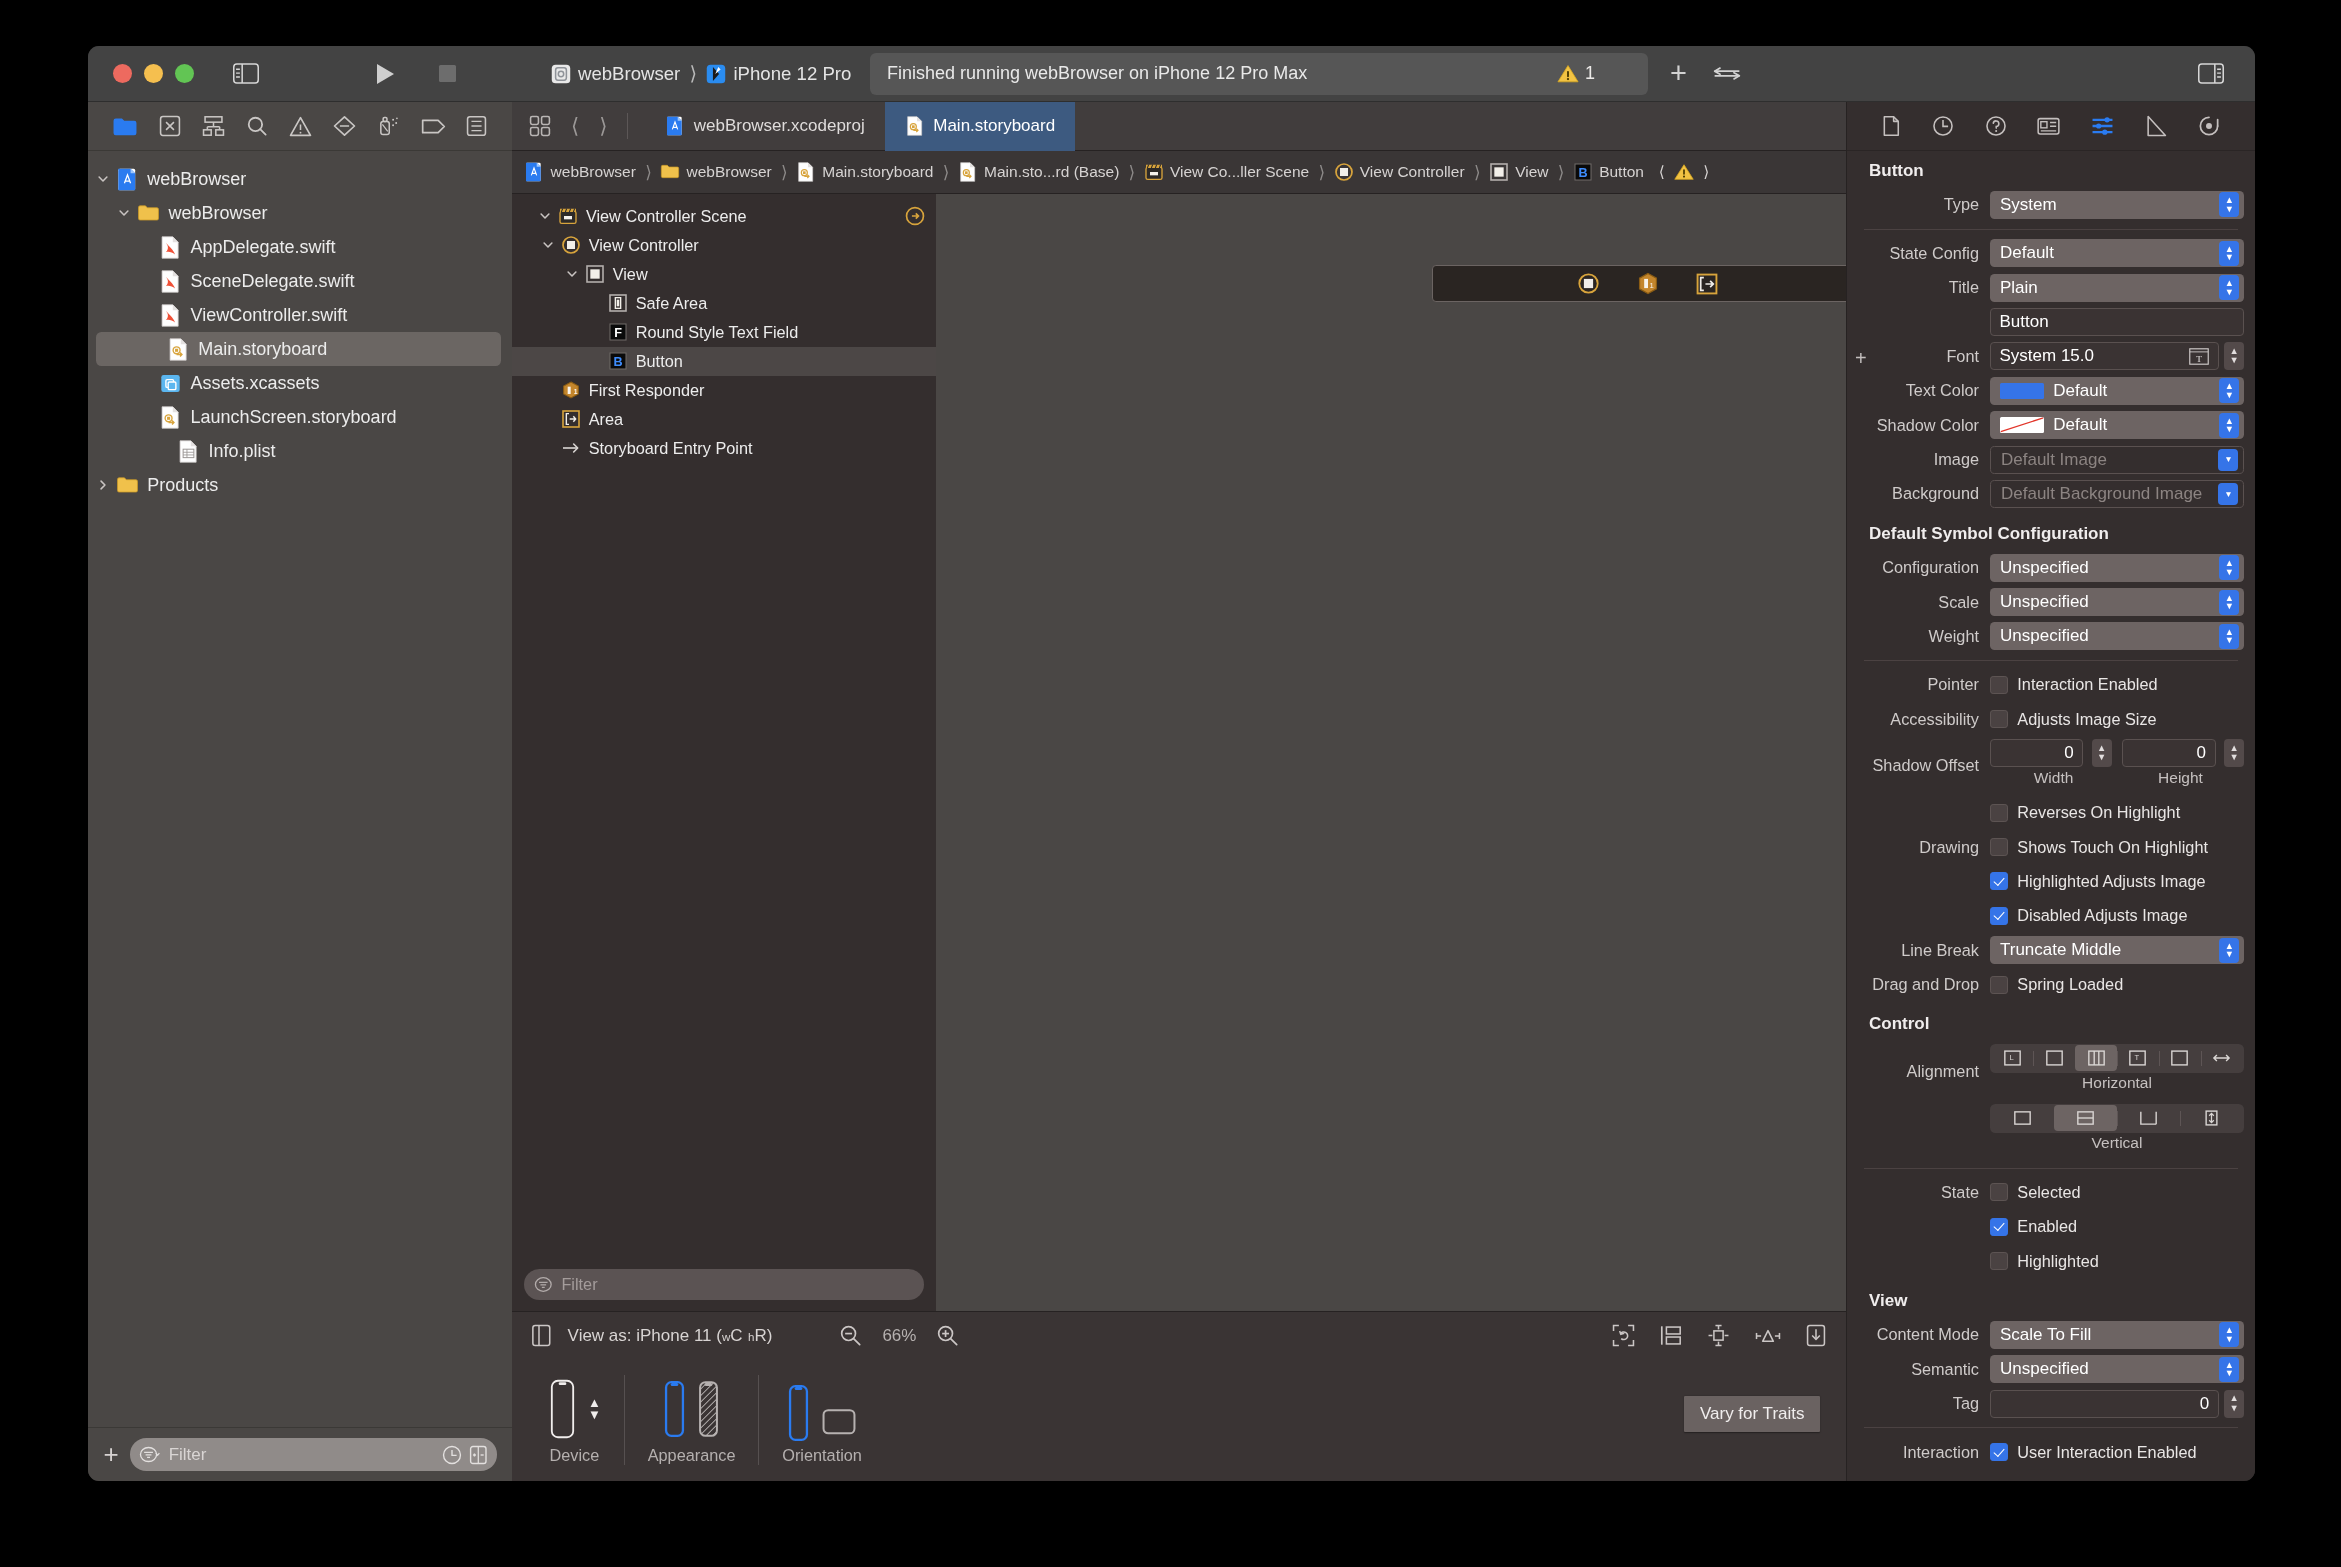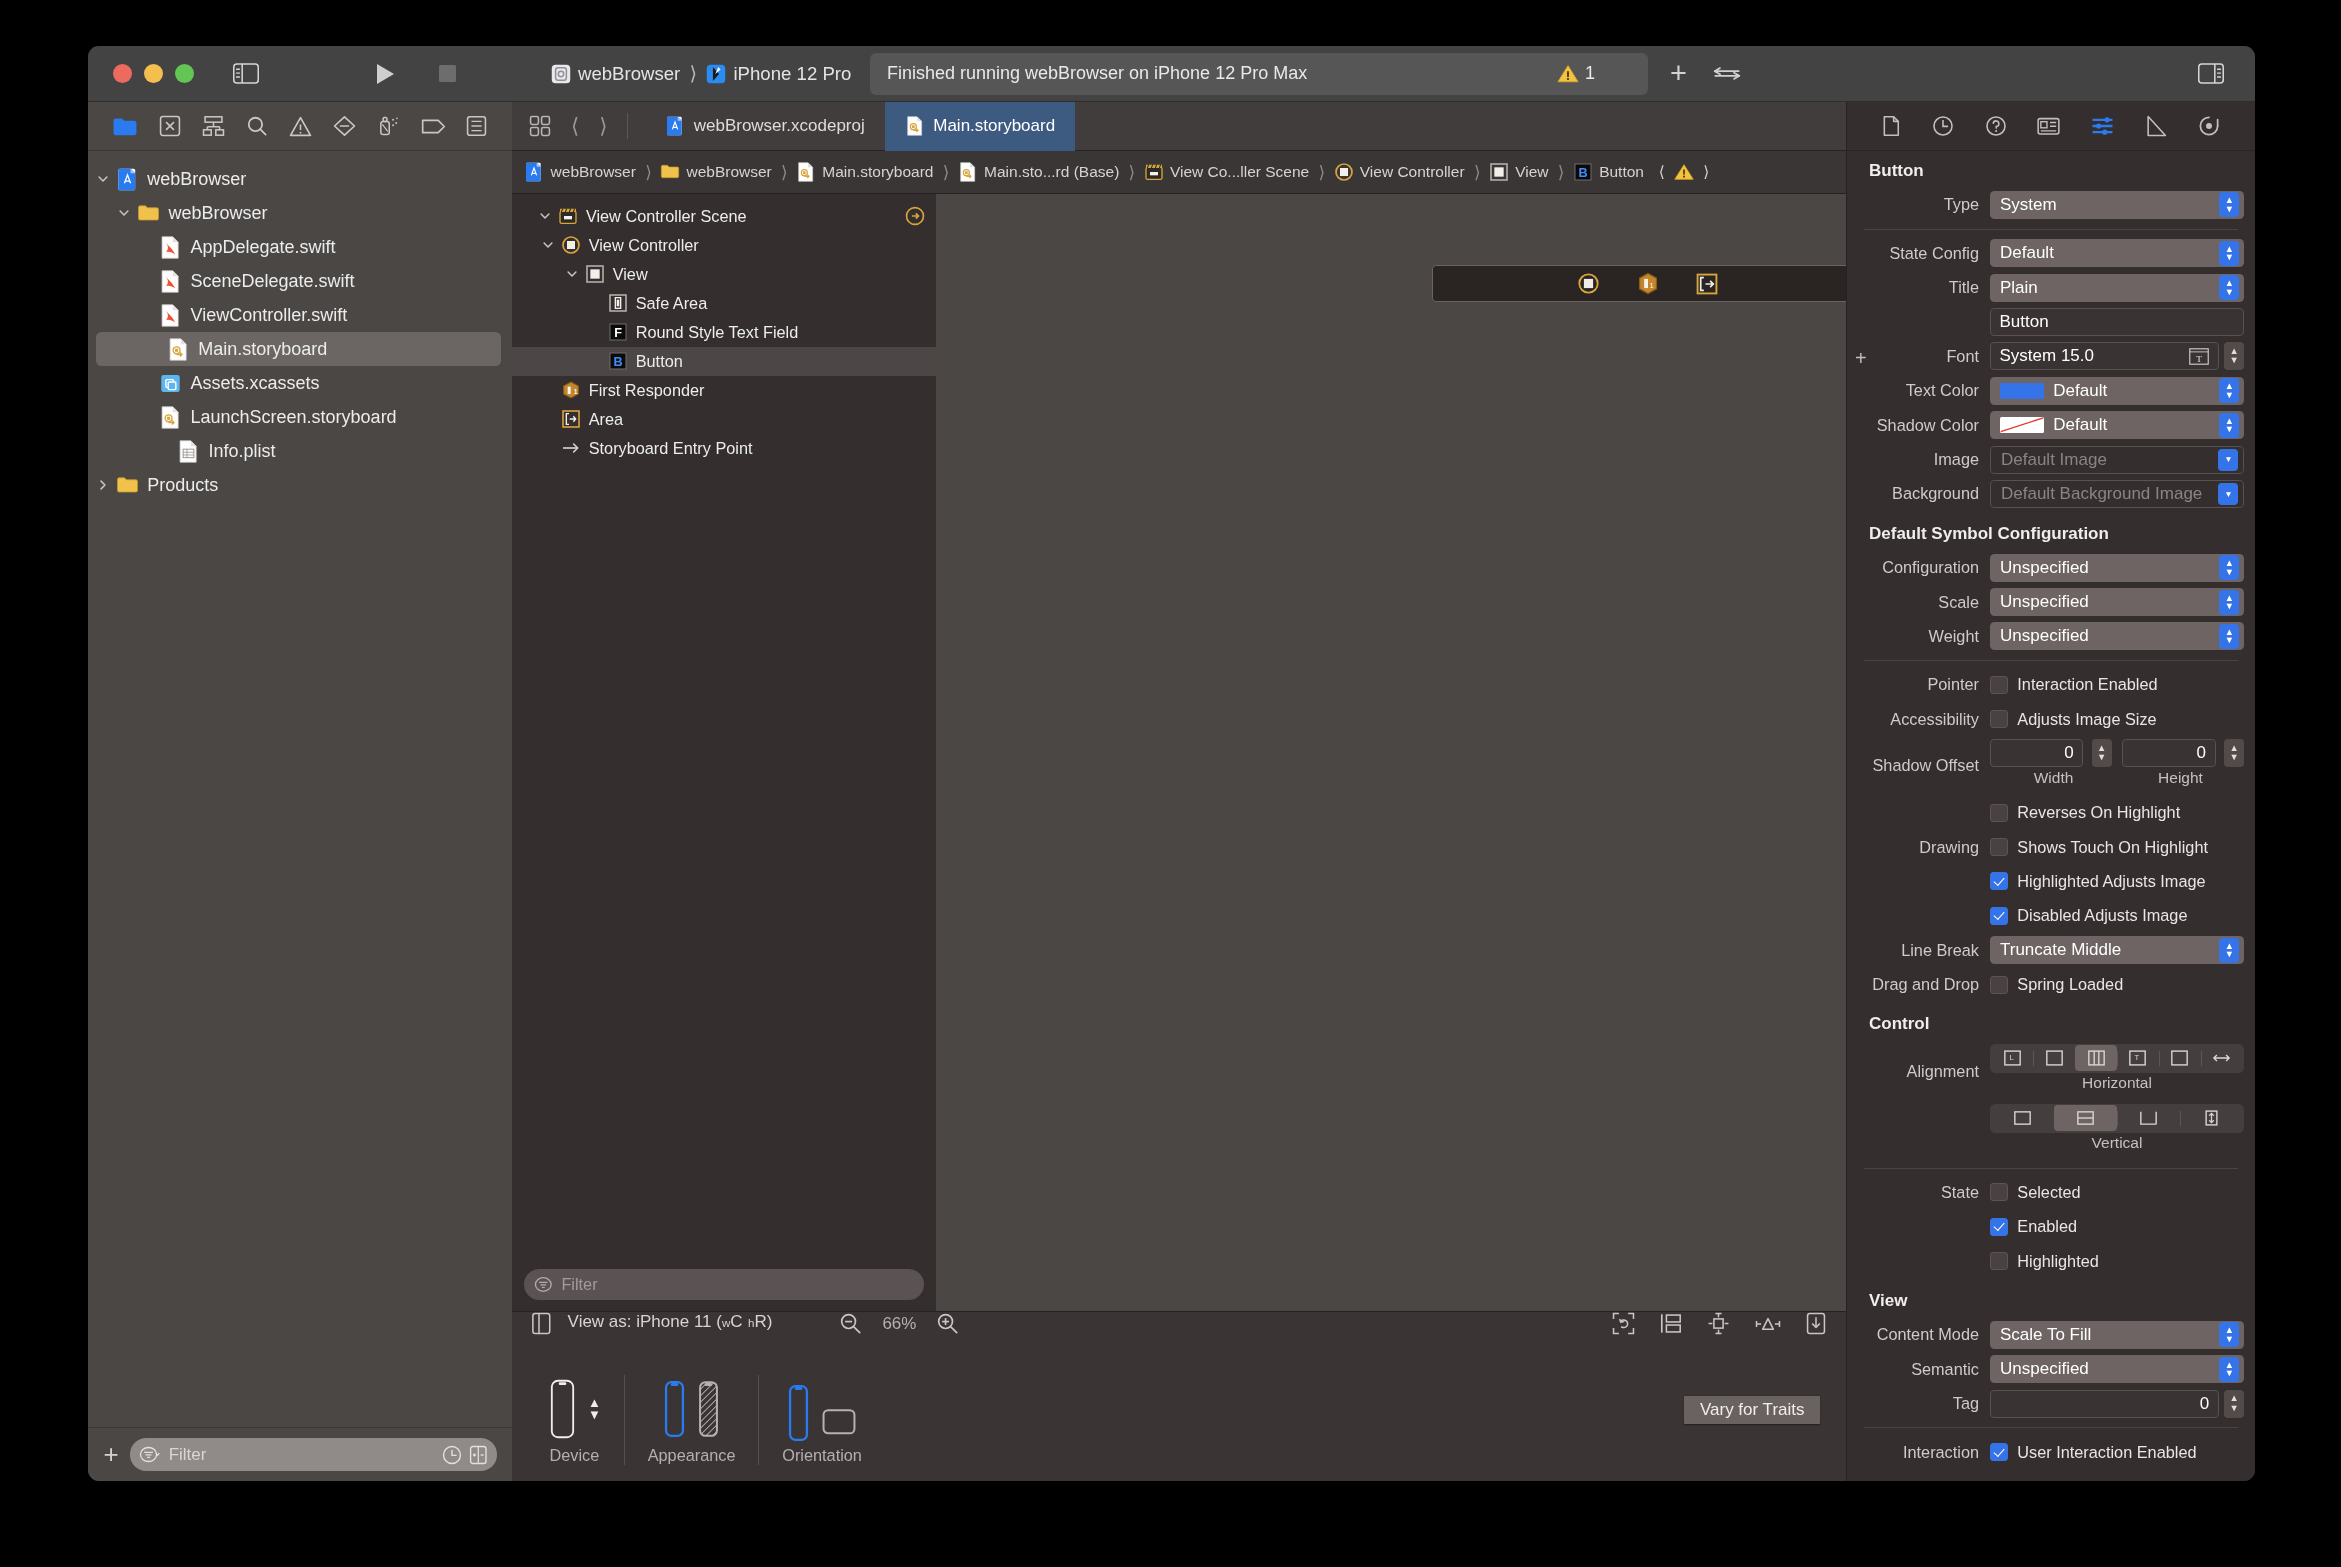--- a/index.html
+++ b/index.html
@@ -90,32 +90,32 @@
 
   #canvas{ flex:1; background:#4a4745; position:relative; min-width:0; overflow:hidden;}
   #canvas-scroll{ position:absolute; inset:0; }
 
   #scene-bar{ position:absolute; left:496px; top:71px; width:430px; height:37px;
               background:#2a2522; border:0.8px solid #6b6462; border-radius:3.9px;
               display:flex; align-items:center; justify-content:center; gap:37px;}
   #device{ position:absolute; left:1183px; top:147px; }
 
   #canvas-bottombar{ height:48px; background:#3a3434; border-top:0.8px solid #262222;
-                     display:flex; align-items:flex-start; padding:0 20px; flex:0 0 48px;
+                     display:flex; align-items:center; padding:0 20px; flex:0 0 48px;
                      font-size:17px; color:#d8d4d3; gap:17px;}
   #zoomgroup{ margin-left:50px; display:flex; align-items:center; gap:20px;}
   #canvas-right-icons{ margin-left:auto; display:flex; align-items:center; gap:25px;}
 
   #traits{ height:122px; background:#3a3434; display:flex; align-items:flex-start;
            padding:15.5px 20px 0 36px; flex:0 0 122px; position:relative;}
   .traitgrp{ display:flex; flex-direction:column; align-items:center; }
   .traitrow{ display:flex; align-items:center; gap:11px; height:68px;}
   .traitlabel{ font-size:16.3px; color:#b5b0af; margin-top:3.1px;}
   .tvline{ width:0.8px;height:90px;background:#565050; margin:0 23px;}
-  #vary-btn{ position:absolute; right:26px; top:37px; height:28px; padding:0 15.5px;
+  #vary-btn{ position:absolute; right:26px; top:37px; height:36px; padding:0 15.5px;
              background:#6a6261; border-radius:1px; color:#f0eded; font-size:17px;
              display:flex;align-items:center; box-shadow:0 0.8px 1.5px rgba(0,0,0,.4);}
 
   
   #inspector{ width:409px; flex:0 0 409px; background:#342e2e; display:flex; flex-direction:column;
               border-left:0.8px solid #262222;}
   #insp-icons{ height:49px; display:flex; align-items:center; justify-content:space-around;
                padding:0 20px; border-bottom:0.8px solid #2a2525; flex:0 0 49px;}
   #insp-body{ flex:1; overflow:hidden; padding:0 11px; }
   .sec-title{ font-size:17px; font-weight:bold; color:#f0eded; padding:10px 0 9.3px 11px;}

